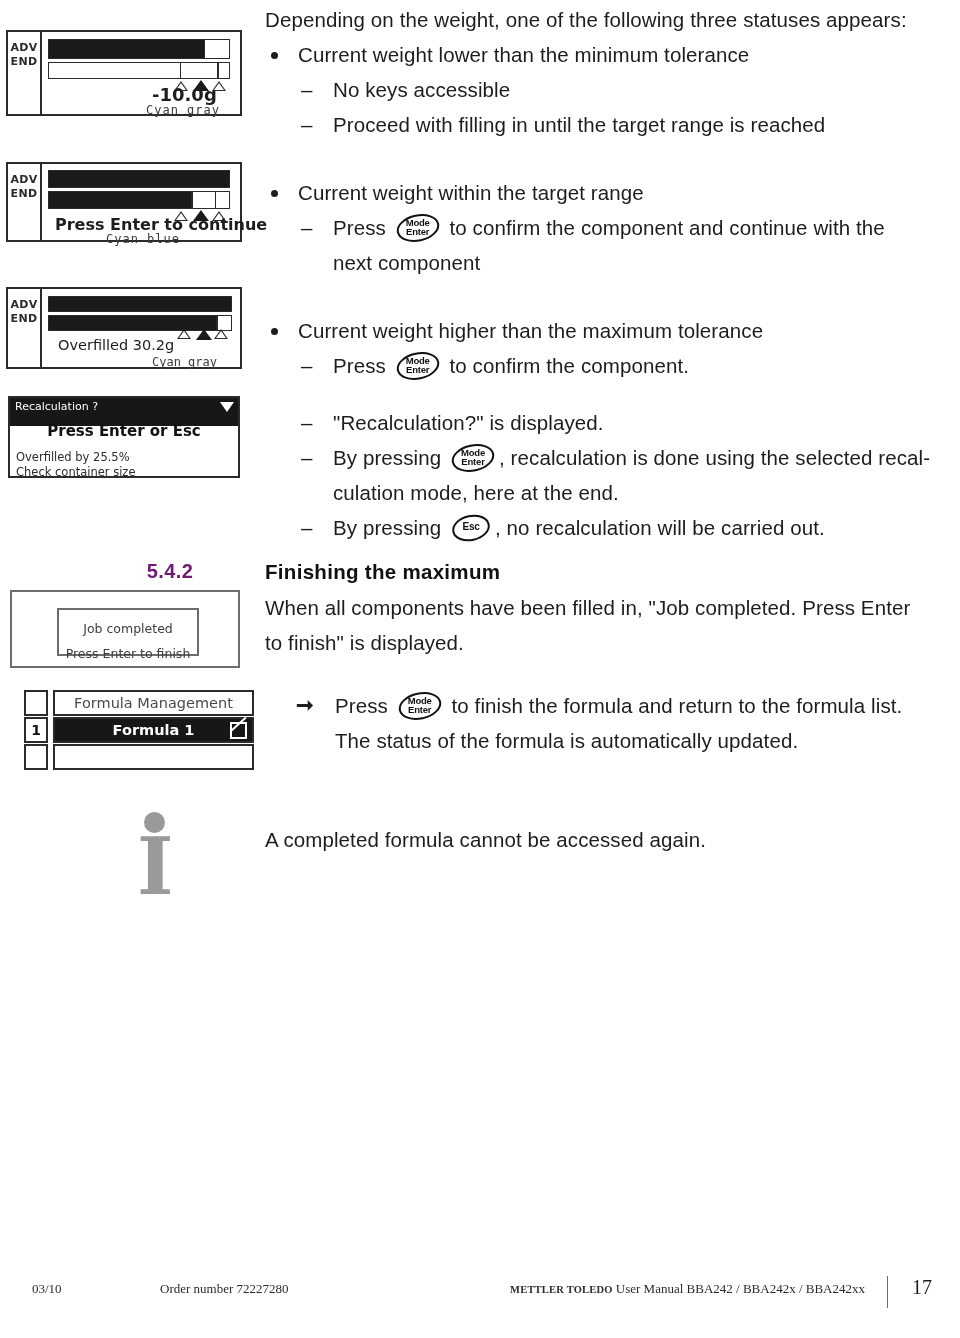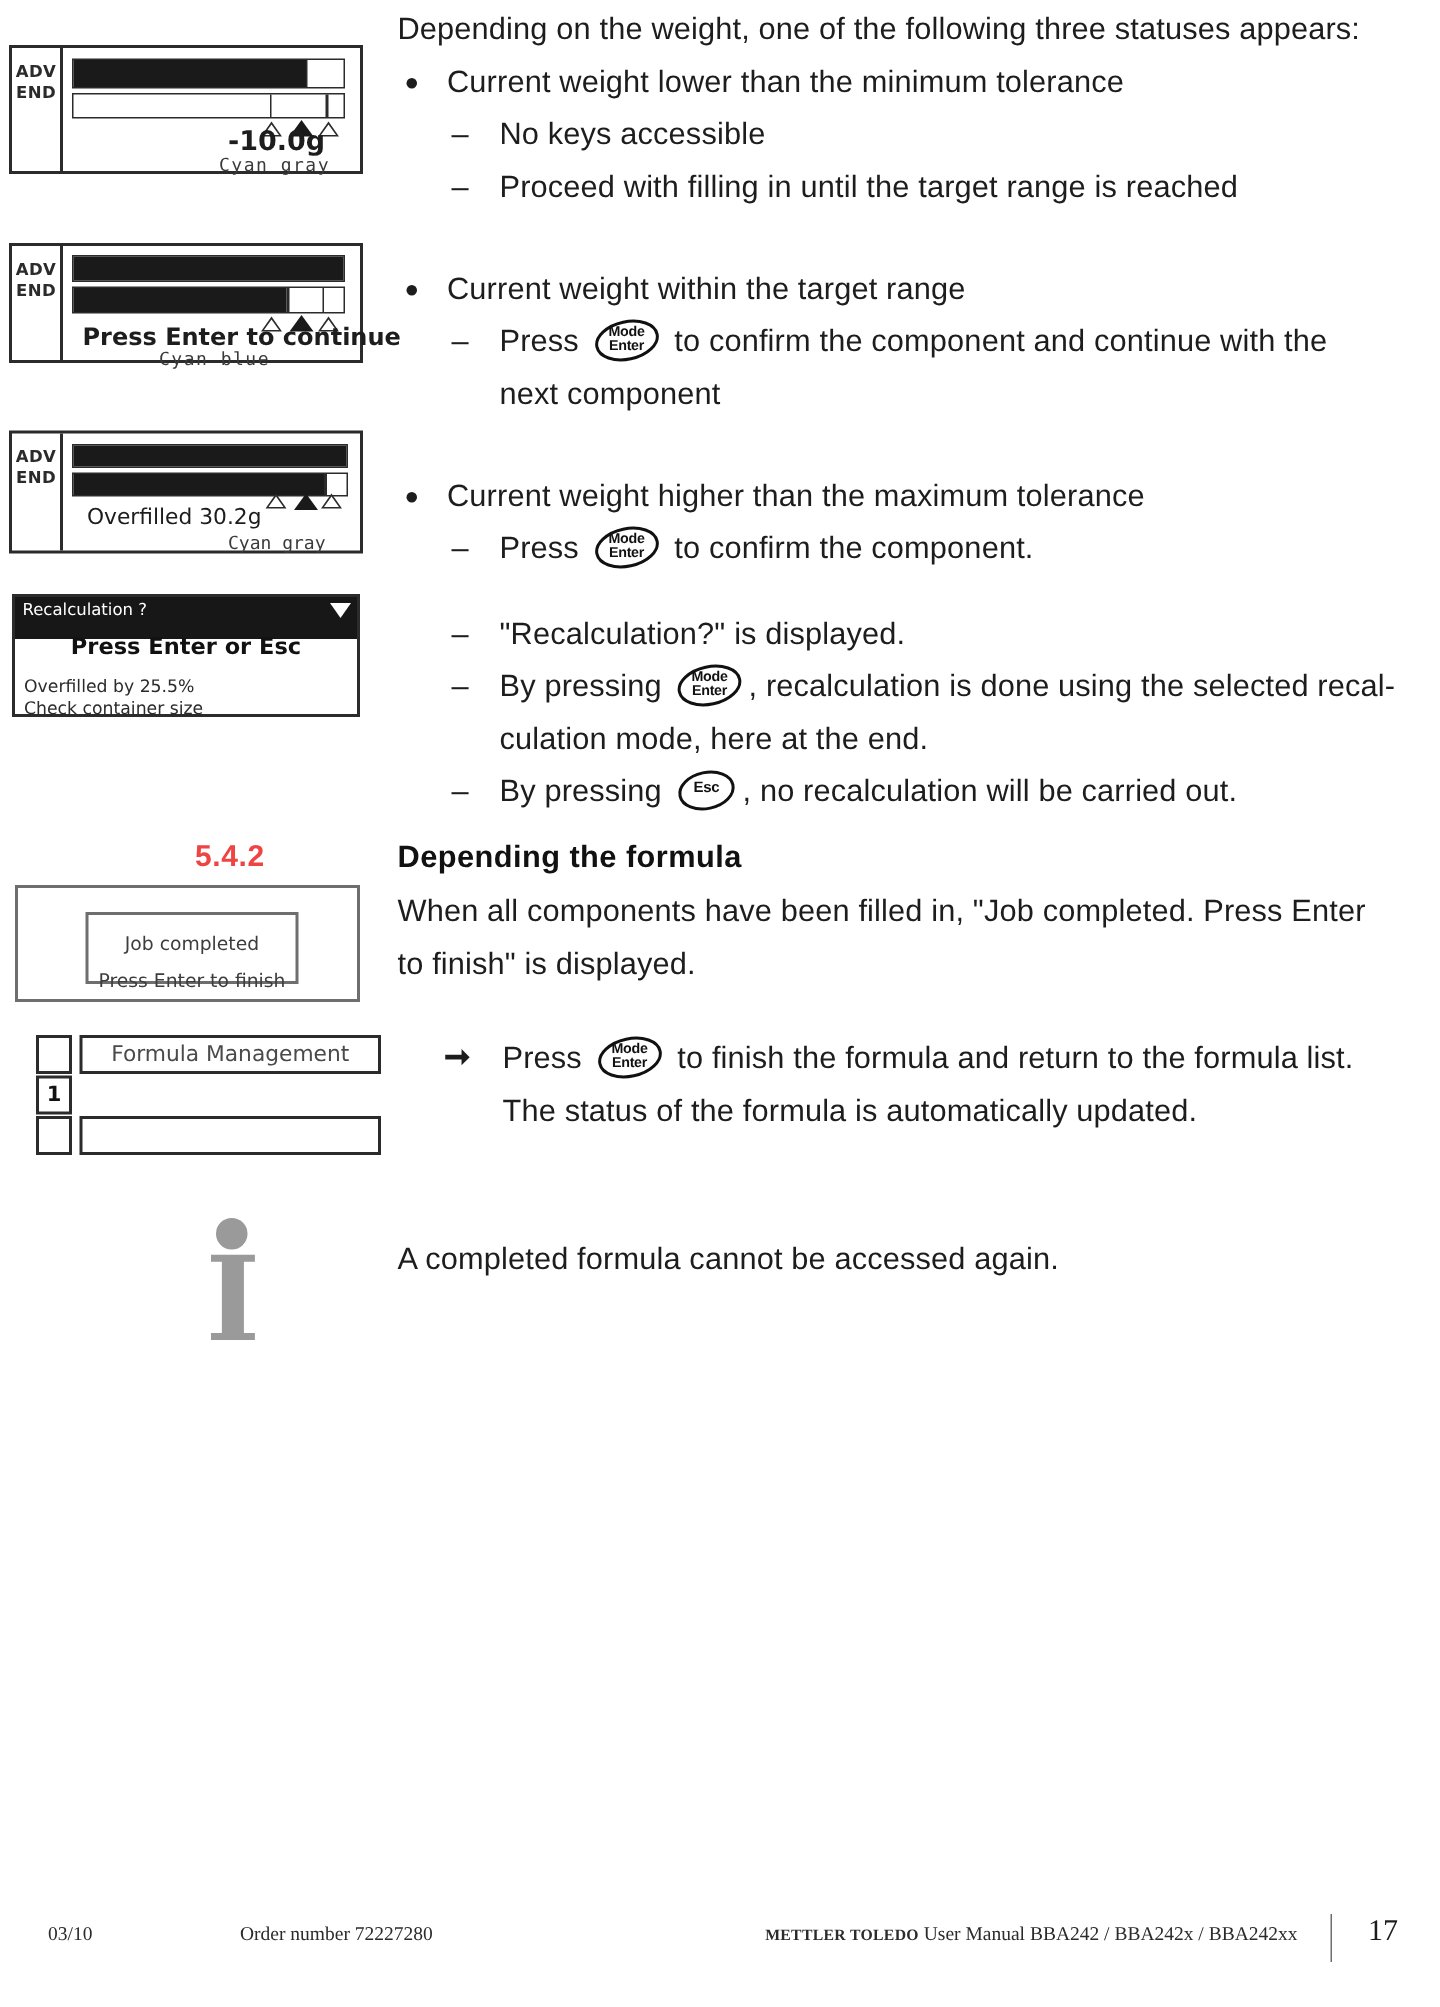--- a/index.html
+++ b/index.html
@@ -94,25 +94,25 @@
   .keycap.mode .kc-lbl.bot { top: 14px; }
   .keycap.esc  { width: 42px; }
   .keycap.esc .kc-lbl { width: 42px; top: 9px; font-size: 10px; }
 
   
   .sec-num {
     position: absolute;
     left: 130px;
     top: 560px;
     width: 80px;
-    text-align: left;
+    text-align: center;
     font-family: "Liberation Sans", sans-serif;
     font-weight: bold;
     font-size: 20px;
-    color: #ef4444;
+    color: #701a75;
     letter-spacing: 0.4px;
   }
   .sec-head {
     position: absolute;
     left: 265px;
     top: 560px;
     font-family: "Liberation Sans", sans-serif;
     font-weight: bold;
     font-size: 20.5px;
     color: #111;
@@ -487,20 +487,24 @@
   </div>
 </div>
 
 <div class="fmlist" style="left:8px; top:690px; width:230px; height:80px;">
   <div class="row" style="top:0px;">
     <div class="numcell"></div>
     <div class="labelcell">Formula Management</div>
   </div>
   <div class="row" style="top:27px;">
     <div class="numcell">1</div>
+    <div class="labelcell sel">
+      <span>Formula 1</span>
+      <span class="checkglyph"></span>
+    </div>
   </div>
   <div class="row" style="top:54px;">
     <div class="numcell"></div>
     <div class="labelcell"></div>
   </div>
 </div>
 
 <div class="body-text intro">
 
   <div class="nowrap">Depending on the weight, one of the following three statuses appears:</div>
@@ -585,21 +589,21 @@
     <span class="keycap esc">
       <svg width="42" height="30" viewBox="0 0 42 30" aria-hidden="true">
         <ellipse cx="21" cy="15" rx="18" ry="12" transform="rotate(-12 21 15)" fill="#ffffff" stroke="#111111" stroke-width="2"></ellipse>
       </svg>
       <span class="kc-lbl">Esc</span>
     </span><span>, no recalculation will be carried out.</span>
   </div>
 </div>
 
 <div class="sec-num">5.4.2</div>
-<div class="sec-head">Depending the formula</div>
+<div class="sec-head">Finishing the maximum</div>
 
 <div class="body-text" style="position:absolute; left:265px; top:590px; width:690px;">
   <div class="nowrap">When all components have been filled in, "Job completed. Press Enter</div>
   <div class="nowrap">to finish" is displayed.</div>
 </div>
 
 <div class="body-text" style="position:absolute; left:265px; top:688px; width:690px;">
   <div class="arrow-row">
     <span class="arrow">➞</span>
     <span>Press</span>

